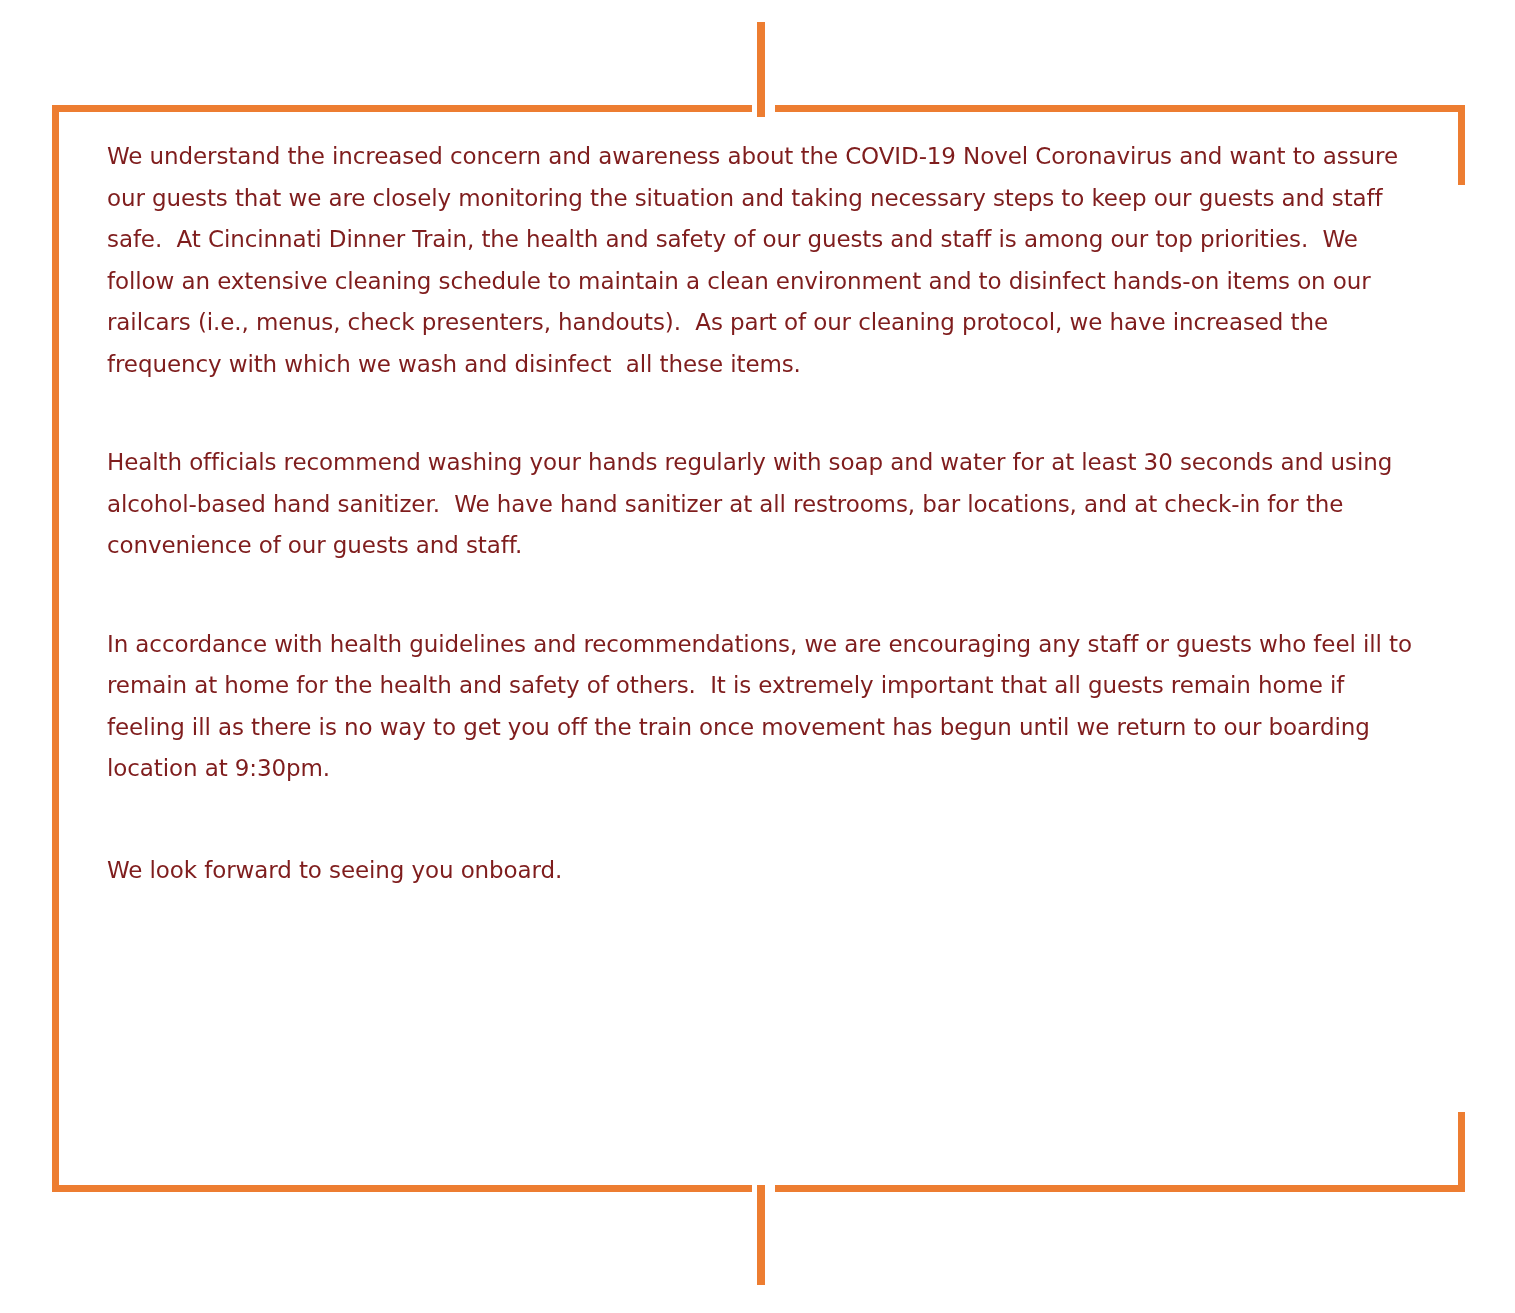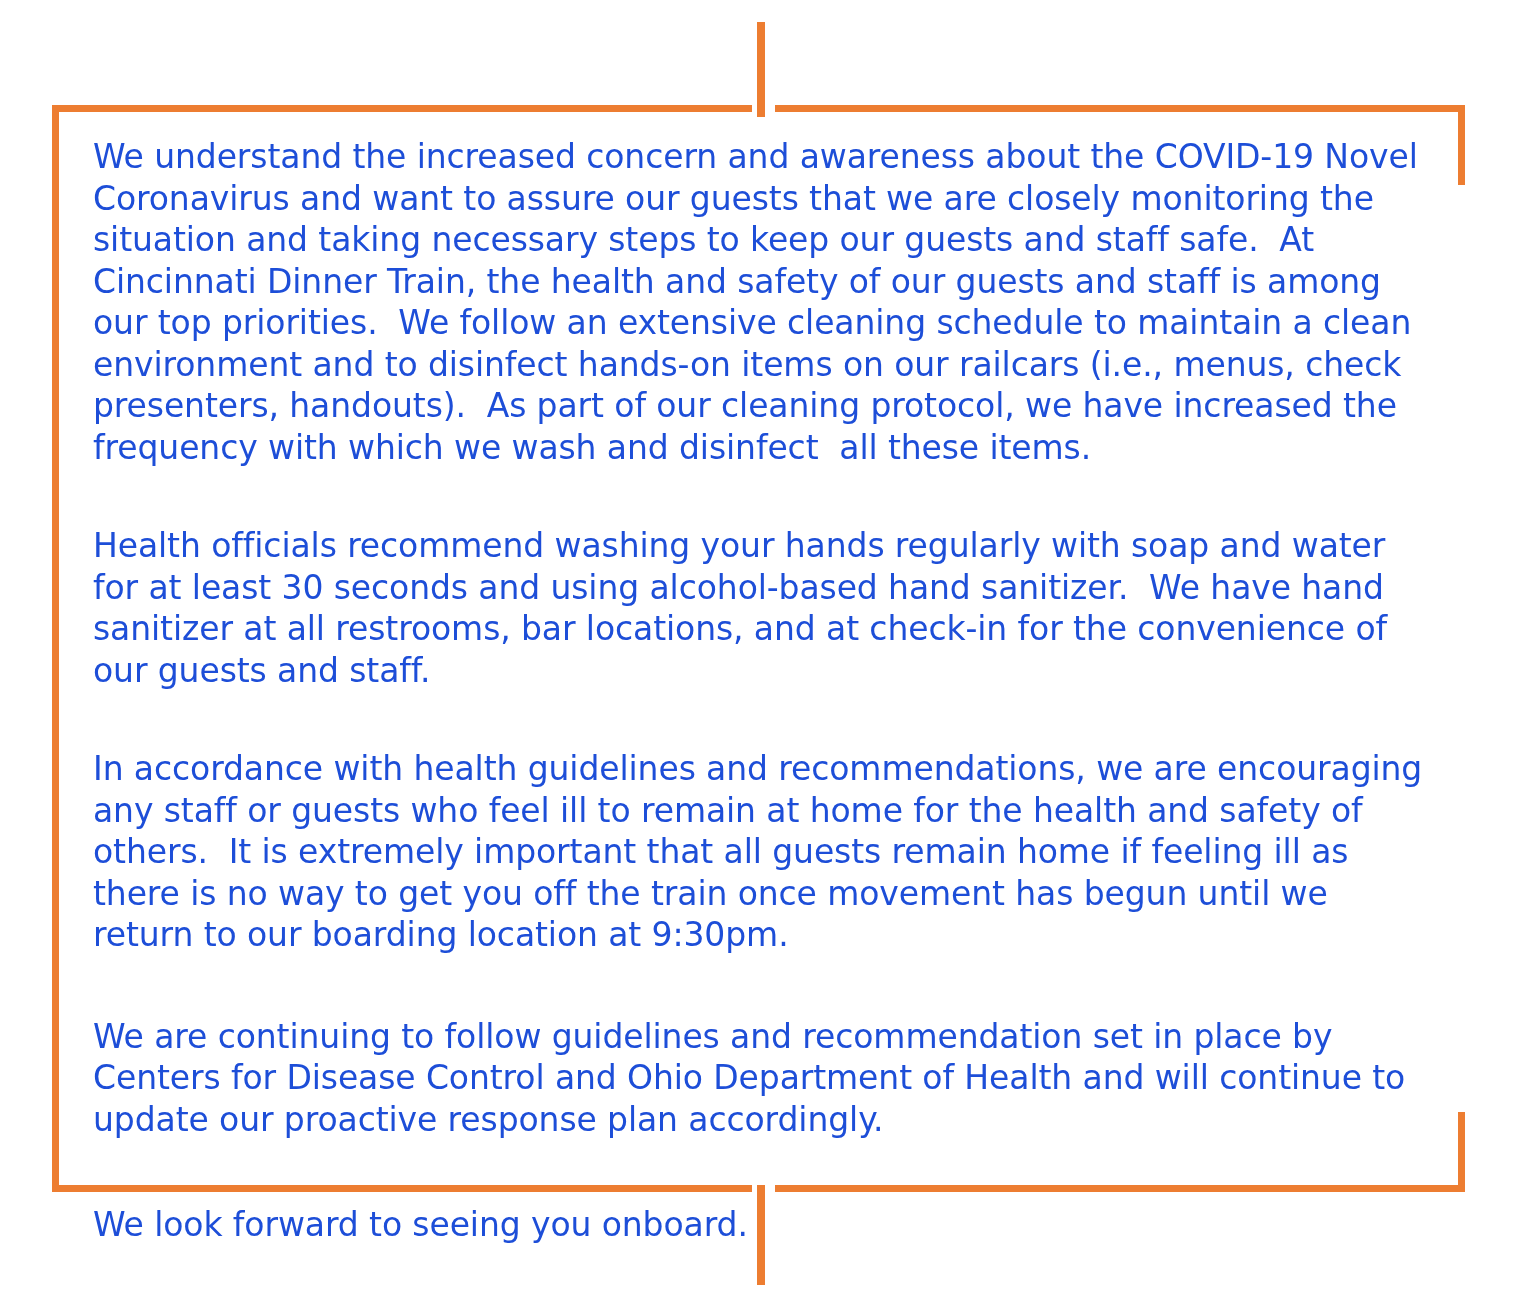--- a/index.html
+++ b/index.html
@@ -97,24 +97,24 @@
   }
 
   
   .content {
     position: absolute;
     left: 93px;
     top: 136px;
     width: 1335px;
   }
   .para {
-    font-size: 33px;
+    font-size: 23px;
     line-height: 41.5px;
-    color: #1d4ed8;
-    margin: 0 0 52px 0;
+    color: #7f1d1d;
+    margin: 0 0 52px 14px;
     white-space: pre-wrap;
     letter-spacing: -0.1px;
   }
   .para.last {
     margin-bottom: 0;
   }
   .gap-1 { margin-bottom: 57px; }
   .gap-2 { margin-bottom: 57px; }
   .gap-3 { margin-bottom: 60px; }
   .gap-4 { margin-bottom: 64px; }
@@ -131,15 +131,14 @@
   <div class="edge-right-top"></div>
   <div class="edge-right-bottom"></div>
 </div>
 <div class="tick tick-top"></div>
 <div class="tick tick-bottom"></div>
 
 <div class="content">
   <p class="para gap-1">We understand the increased concern and awareness about the COVID-19 Novel Coronavirus and want to assure our guests that we are closely monitoring the situation and taking necessary steps to keep our guests and staff safe.  At Cincinnati Dinner Train, the health and safety of our guests and staff is among our top priorities.  We follow an extensive cleaning schedule to maintain a clean environment and to disinfect hands-on items on our railcars (i.e., menus, check presenters, handouts).  As part of our cleaning protocol, we have increased the frequency with which we wash and disinfect  all these items.</p>
   <p class="para gap-2">Health officials recommend washing your hands regularly with soap and water for at least 30 seconds and using alcohol-based hand sanitizer.  We have hand sanitizer at all restrooms, bar locations, and at check-in for the convenience of our guests and staff.</p>
   <p class="para gap-3">In accordance with health guidelines and recommendations, we are encouraging any staff or guests who feel ill to remain at home for the health and safety of others.  It is extremely important that all guests remain home if feeling ill as there is no way to get you off the train once movement has begun until we return to our boarding location at 9:30pm.</p>
-  <p class="para gap-4">We are continuing to follow guidelines and recommendation set in place by Centers for Disease Control and Ohio Department of Health and will continue to update our proactive response plan accordingly.</p>
   <p class="para last">We look forward to seeing you onboard.</p>
 </div>
 
 </body></html>

